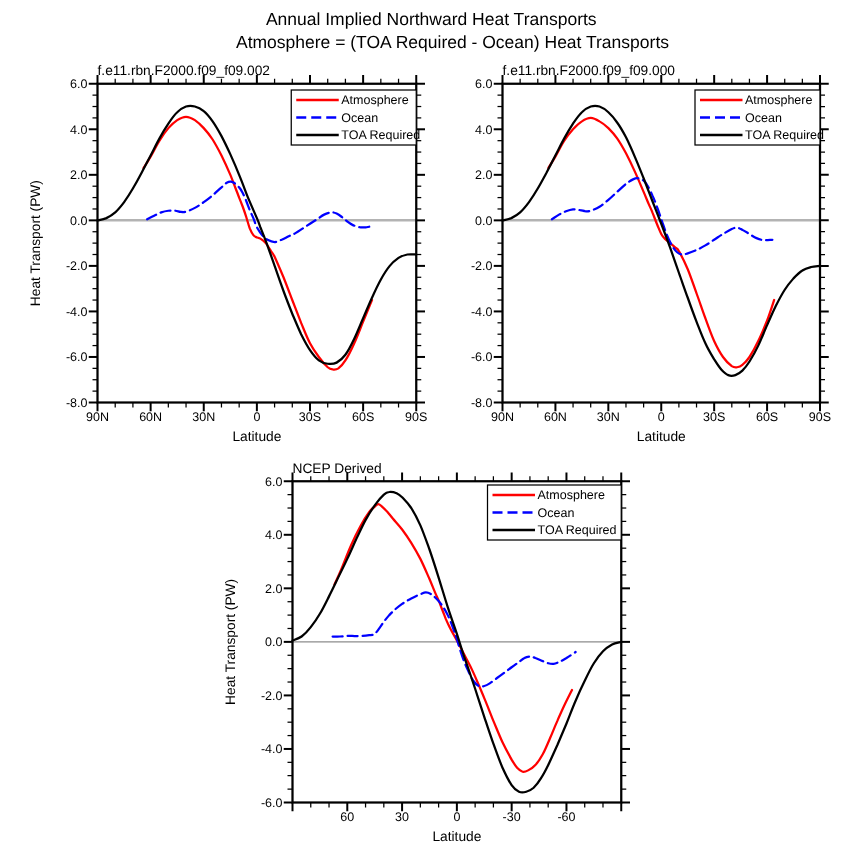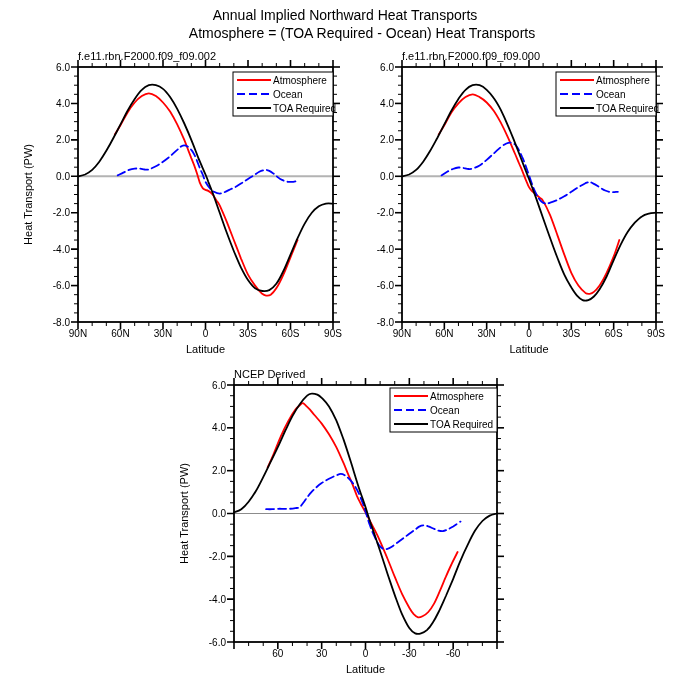--- a/index.html
+++ b/index.html
@@ -1,17 +1,17 @@
 <!DOCTYPE html>
 <html><head>
 <meta charset="utf-8">
 <style>
   html,body{margin:0;padding:0;background:#fff;}
   .canvas{position:relative;width:690px;height:691px;background:#ffffff;overflow:hidden;
-          font-family:"Liberation Sans",sans-serif;color:#000;border-radius:31px;}
+          font-family:"Liberation Sans",sans-serif;color:#000;}
   .fig-title{position:absolute;top:7px;left:0;width:100%;text-align:center;
              font-size:14px;line-height:16px;}
   .fig-subtitle{position:absolute;top:25px;left:0;width:100%;text-align:center;
                 font-size:14px;line-height:16px;padding-left:17px;}
   svg text{font-family:"Liberation Sans",sans-serif;fill:#000;}
   #chart-svg{position:absolute;left:0;top:0;}
 </style>
 </head>
 <body>
 

